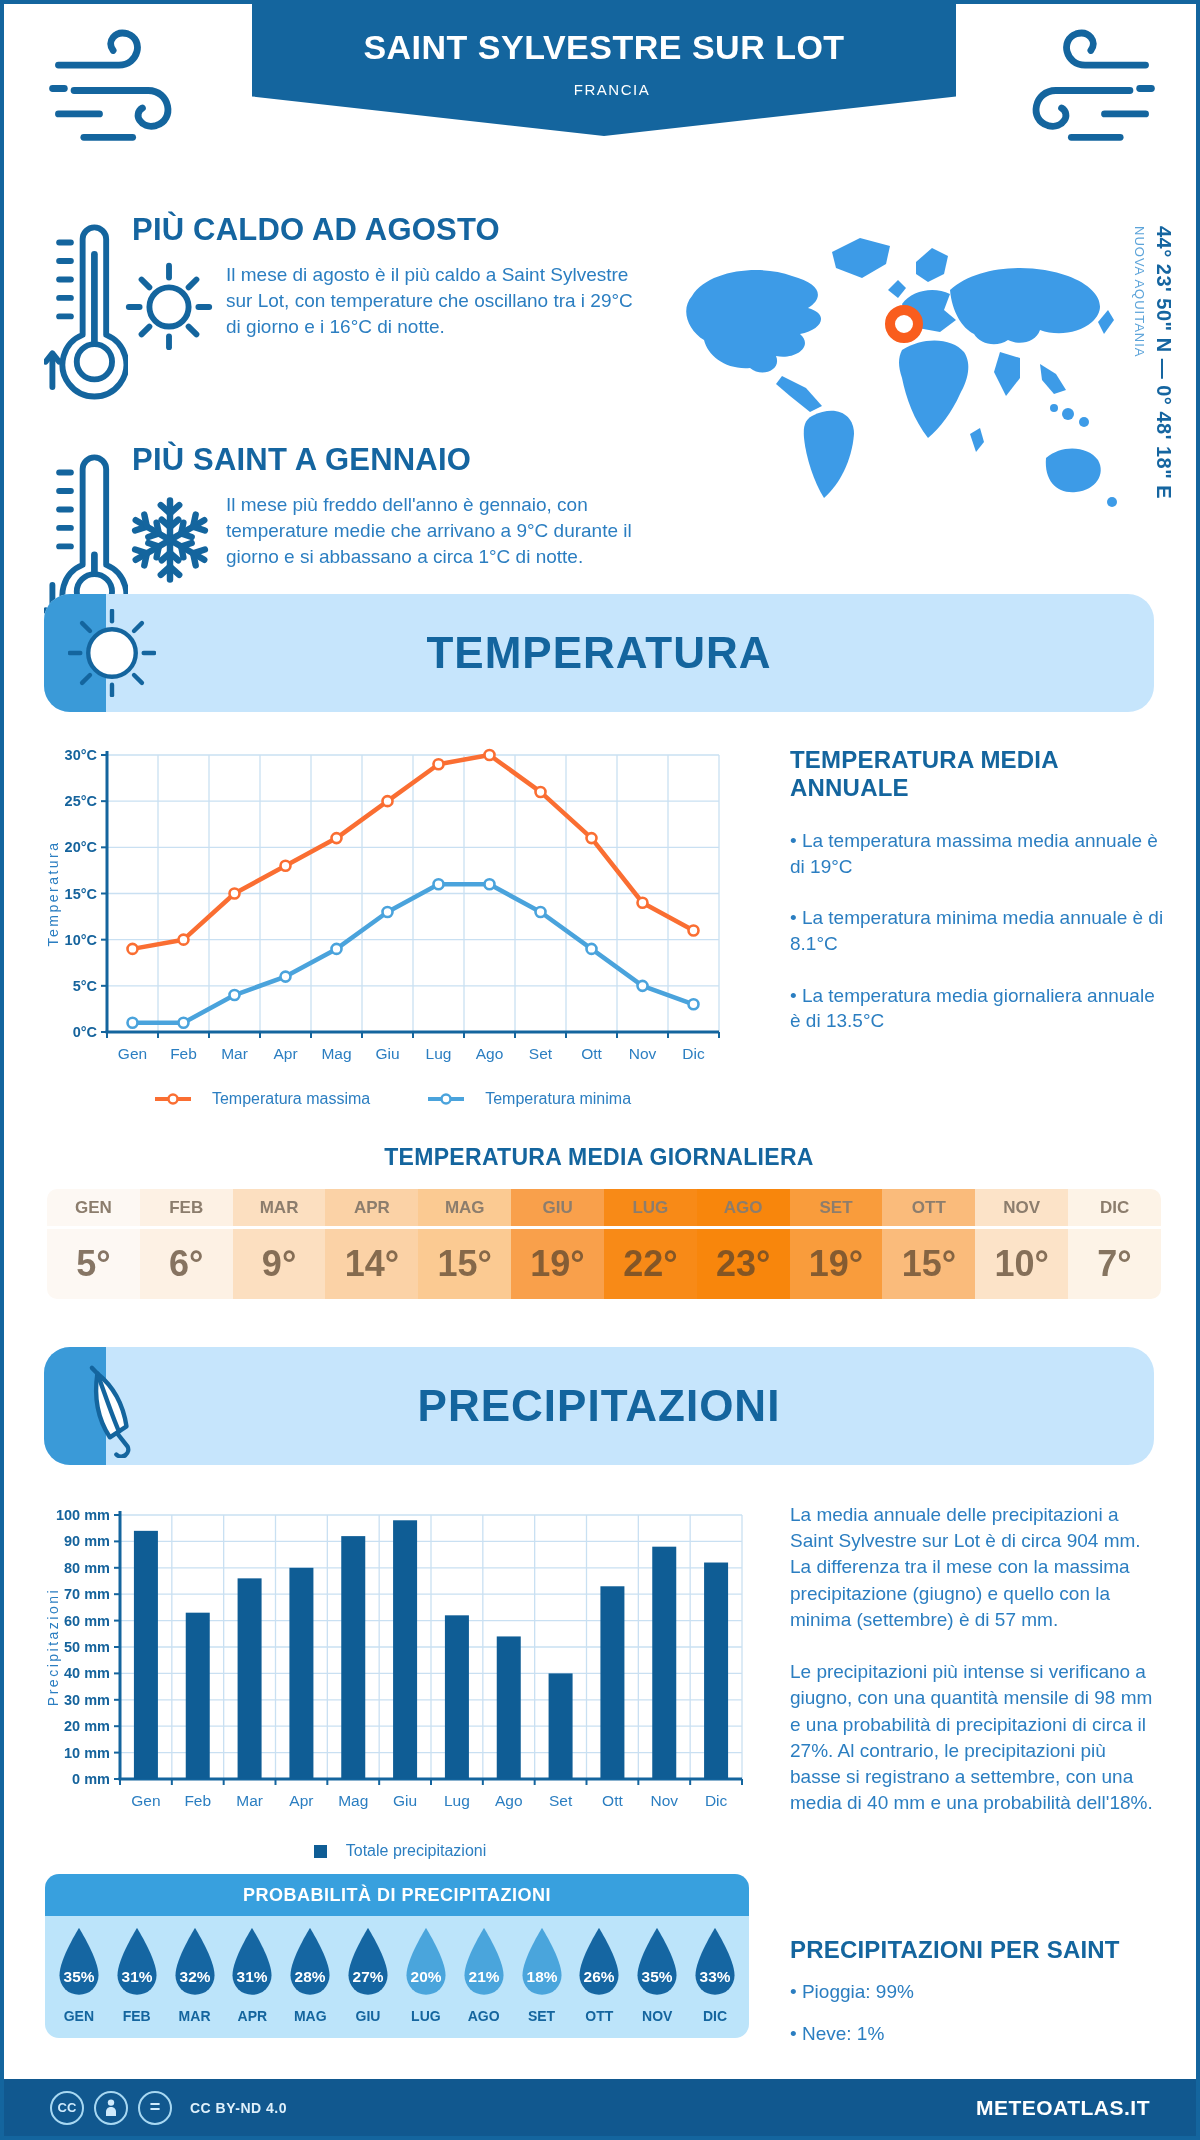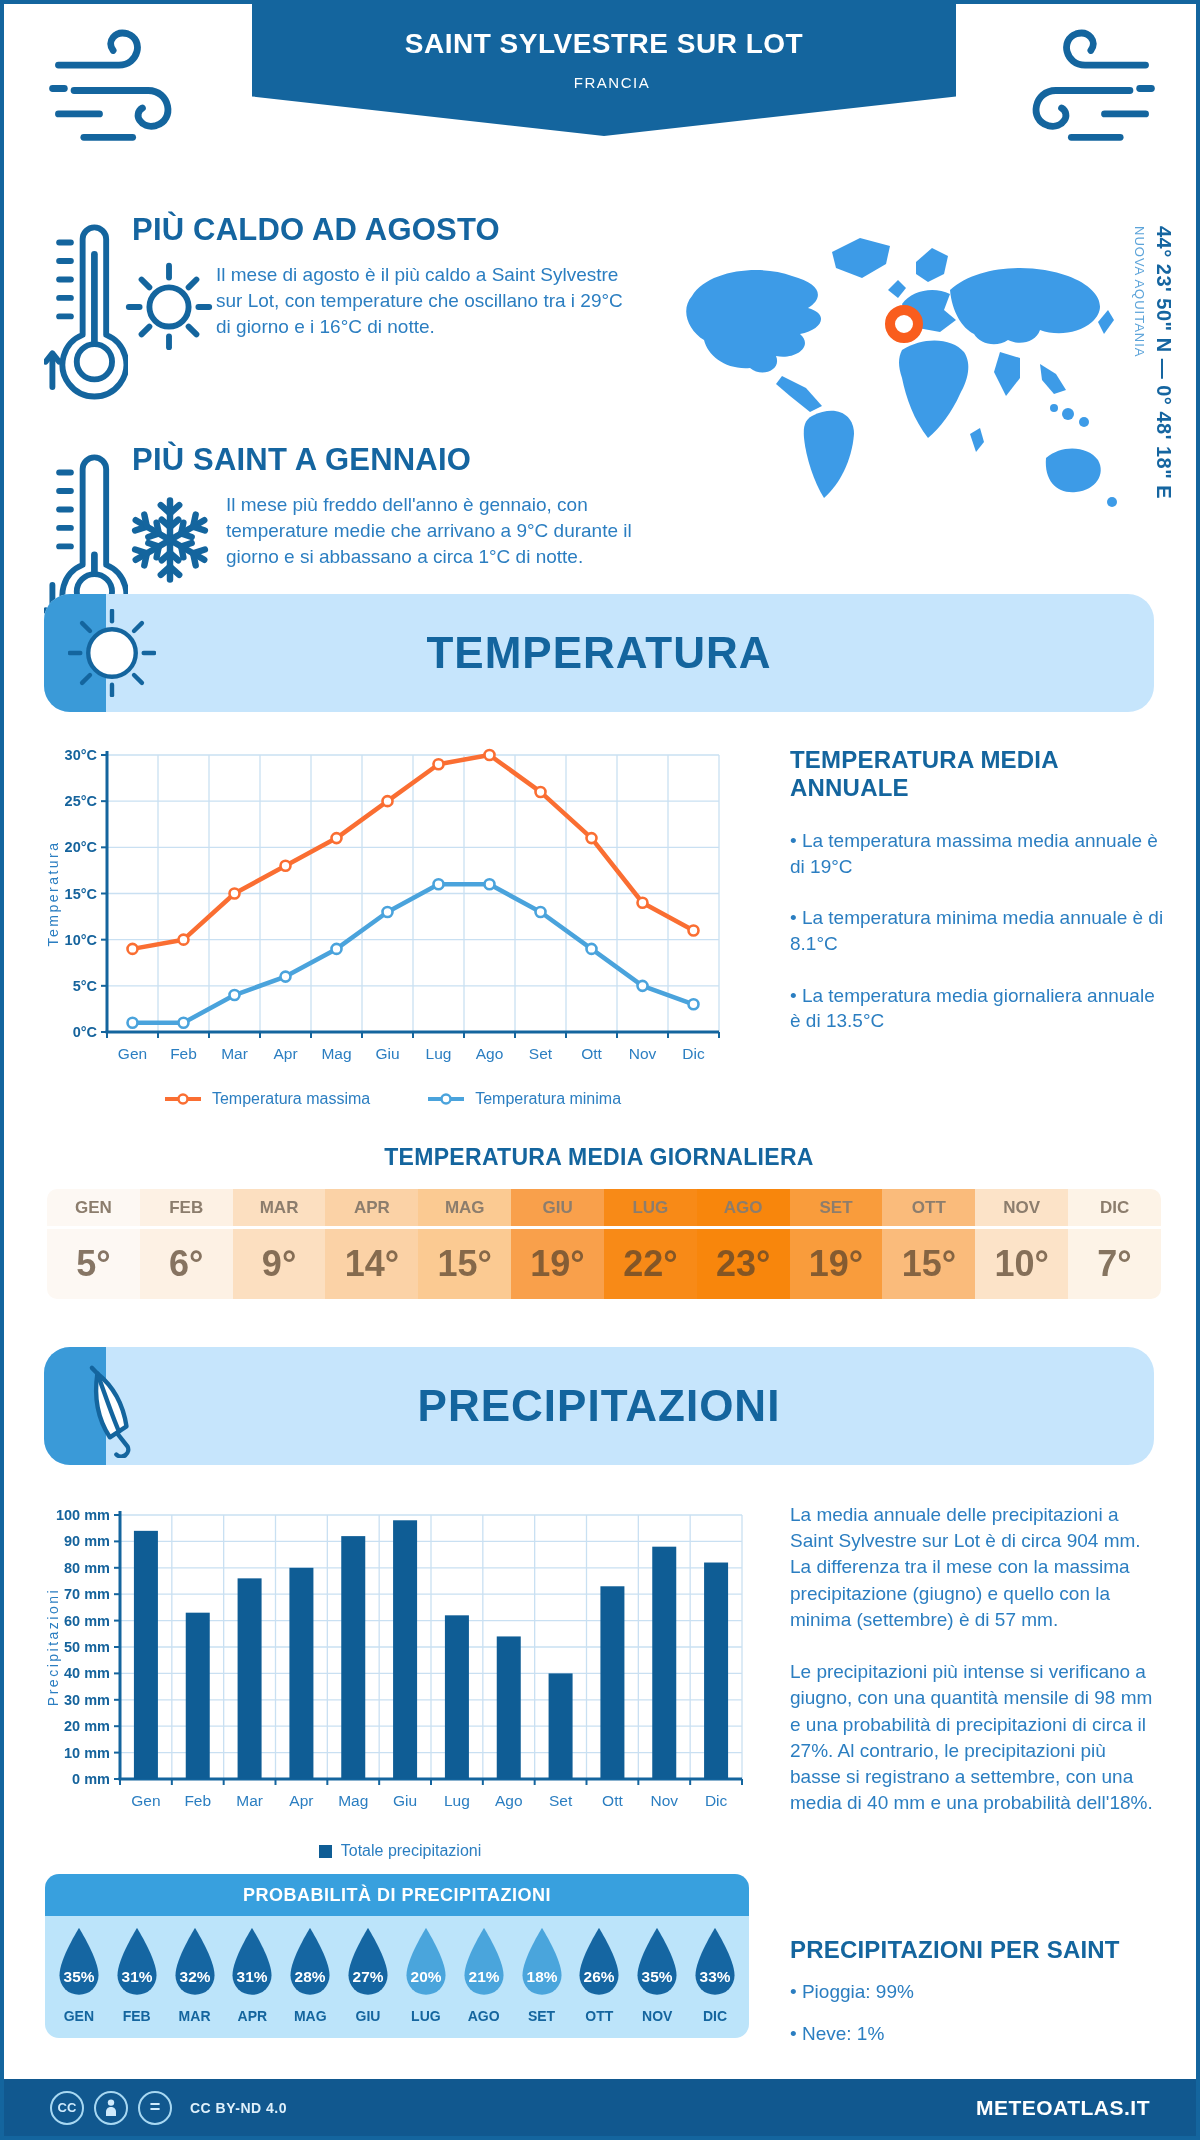--- a/index.html
+++ b/index.html
@@ -1,34 +1,34 @@
 <!DOCTYPE html>
 <html><head>
 <meta charset="utf-8">
 <style>
   html,body{margin:0;padding:0;background:#fff;}
   #page{position:relative;width:1200px;height:2140px;background:#fff;border:4px solid #14659e;box-sizing:border-box;overflow:hidden;font-family:"Liberation Sans",sans-serif;}
   .abs{position:absolute;}
   
   #banner{left:248px;top:0;width:704px;height:132px;background:#14659e;clip-path:polygon(0 0,100% 0,100% 70%,50% 100%,0 70%);text-align:center;}
-  #banner h1{margin:24px 0 0;color:#fff;font-size:28px;font-weight:700;letter-spacing:.5px;}
+  #banner h1{margin:24px 0 0;color:#fff;font-size:34px;font-weight:700;letter-spacing:.5px;}
   #banner .sub{margin-top:14px;color:#fff;font-size:15px;letter-spacing:1.5px;padding-left:16px;}
   .windsvg{width:148px;height:122px;}
   
   .sec-title{font-size:31px;font-weight:700;color:#1565a0;letter-spacing:.2px;}
   .sec-text{font-size:19px;color:#2b7ec1;line-height:1.38;}
   
   .bigbanner{left:40px;width:1110px;height:118px;background:#c6e5fc;border-radius:26px;}
   .bigbanner .block{position:absolute;left:0;top:0;width:62px;height:118px;background:#3a9ad8;border-radius:26px 0 0 26px;}
   .bigbanner .bicon{position:absolute;left:24px;top:15px;width:88px;height:88px;}
   .bigbanner .btitle{position:absolute;left:0;right:0;top:0;height:118px;line-height:118px;text-align:center;font-size:44px;font-weight:700;color:#14659e;letter-spacing:1px;}
   
   svg text{font-family:"Liberation Sans",sans-serif;}
   .legend{display:flex;justify-content:center;gap:56px;align-items:center;font-size:16px;color:#2b7ec1;}
-  .legend .item{display:flex;align-items:center;gap:9px;}
+  .legend .item{display:flex;align-items:center;gap:19px;}
   
   #annual h3,#bytype h3{margin:0;font-size:24px;font-weight:700;color:#14659e;letter-spacing:.2px;}
   #annual p{margin:26px 0 0;font-size:19px;color:#2b7ec1;line-height:1.35;}
   #daily-title{left:40px;top:1140px;width:1110px;text-align:center;font-size:23px;font-weight:700;color:#14659e;letter-spacing:.3px;}
   
   #temp-table{left:43px;top:1185px;width:1114px;height:110px;display:flex;border-radius:10px;overflow:hidden;}
   .tcol{flex:1;display:flex;flex-direction:column;}
   .tcol .th{height:37px;display:flex;align-items:center;justify-content:center;font-size:17px;font-weight:700;color:#8c7d6d;border-bottom:3px solid #fff;}
   .tcol .tv{flex:1;display:flex;align-items:center;justify-content:center;font-size:36px;font-weight:700;color:rgba(88,66,44,.72);}
   
@@ -103,21 +103,21 @@
       <line x1="50" y1="22" x2="50" y2="10"></line>
         <line x1="50" y1="82" x2="50" y2="93"></line>
       <line x1="20" y1="52" x2="9" y2="52"></line>
         <line x1="80" y1="52" x2="91" y2="52"></line>
       <line x1="30" y1="32" x2="22" y2="24"></line>
         <line x1="70" y1="32" x2="78" y2="24"></line>
       <line x1="30" y1="72" x2="22" y2="80"></line>
         <line x1="70" y1="72" x2="78" y2="80"></line>
     </svg>
   </div>
-  <div class="abs sec-text" style="left:212px;top:258px;width:408px;">Il mese di agosto è il più caldo a Saint Sylvestre sur Lot, con temperature che oscillano tra i 29°C di giorno e i 16°C di notte.</div>
+  <div class="abs sec-text" style="left:222px;top:258px;width:408px;">Il mese di agosto è il più caldo a Saint Sylvestre sur Lot, con temperature che oscillano tra i 29°C di giorno e i 16°C di notte.</div>
 
   <div class="abs" style="left:40px;top:442px;">
     <svg width="84" height="184" viewBox="0 0 100 212" fill="none" stroke="#14659e" stroke-width="7" stroke-linecap="round" stroke-linejoin="round">
       <path d="M46 24 a14 14 0 0 1 28 0 V138 a38 38 0 1 1 -28 0 Z"></path>
       <circle cx="60" cy="170" r="21"></circle>
       <line x1="60" y1="126" x2="60" y2="148" stroke-width="8"></line>
       <line x1="18" y1="28" x2="32" y2="28"></line>
         <line x1="18" y1="50" x2="32" y2="50"></line>
       <line x1="18" y1="72" x2="32" y2="72"></line>
         <line x1="18" y1="94" x2="32" y2="94"></line>

